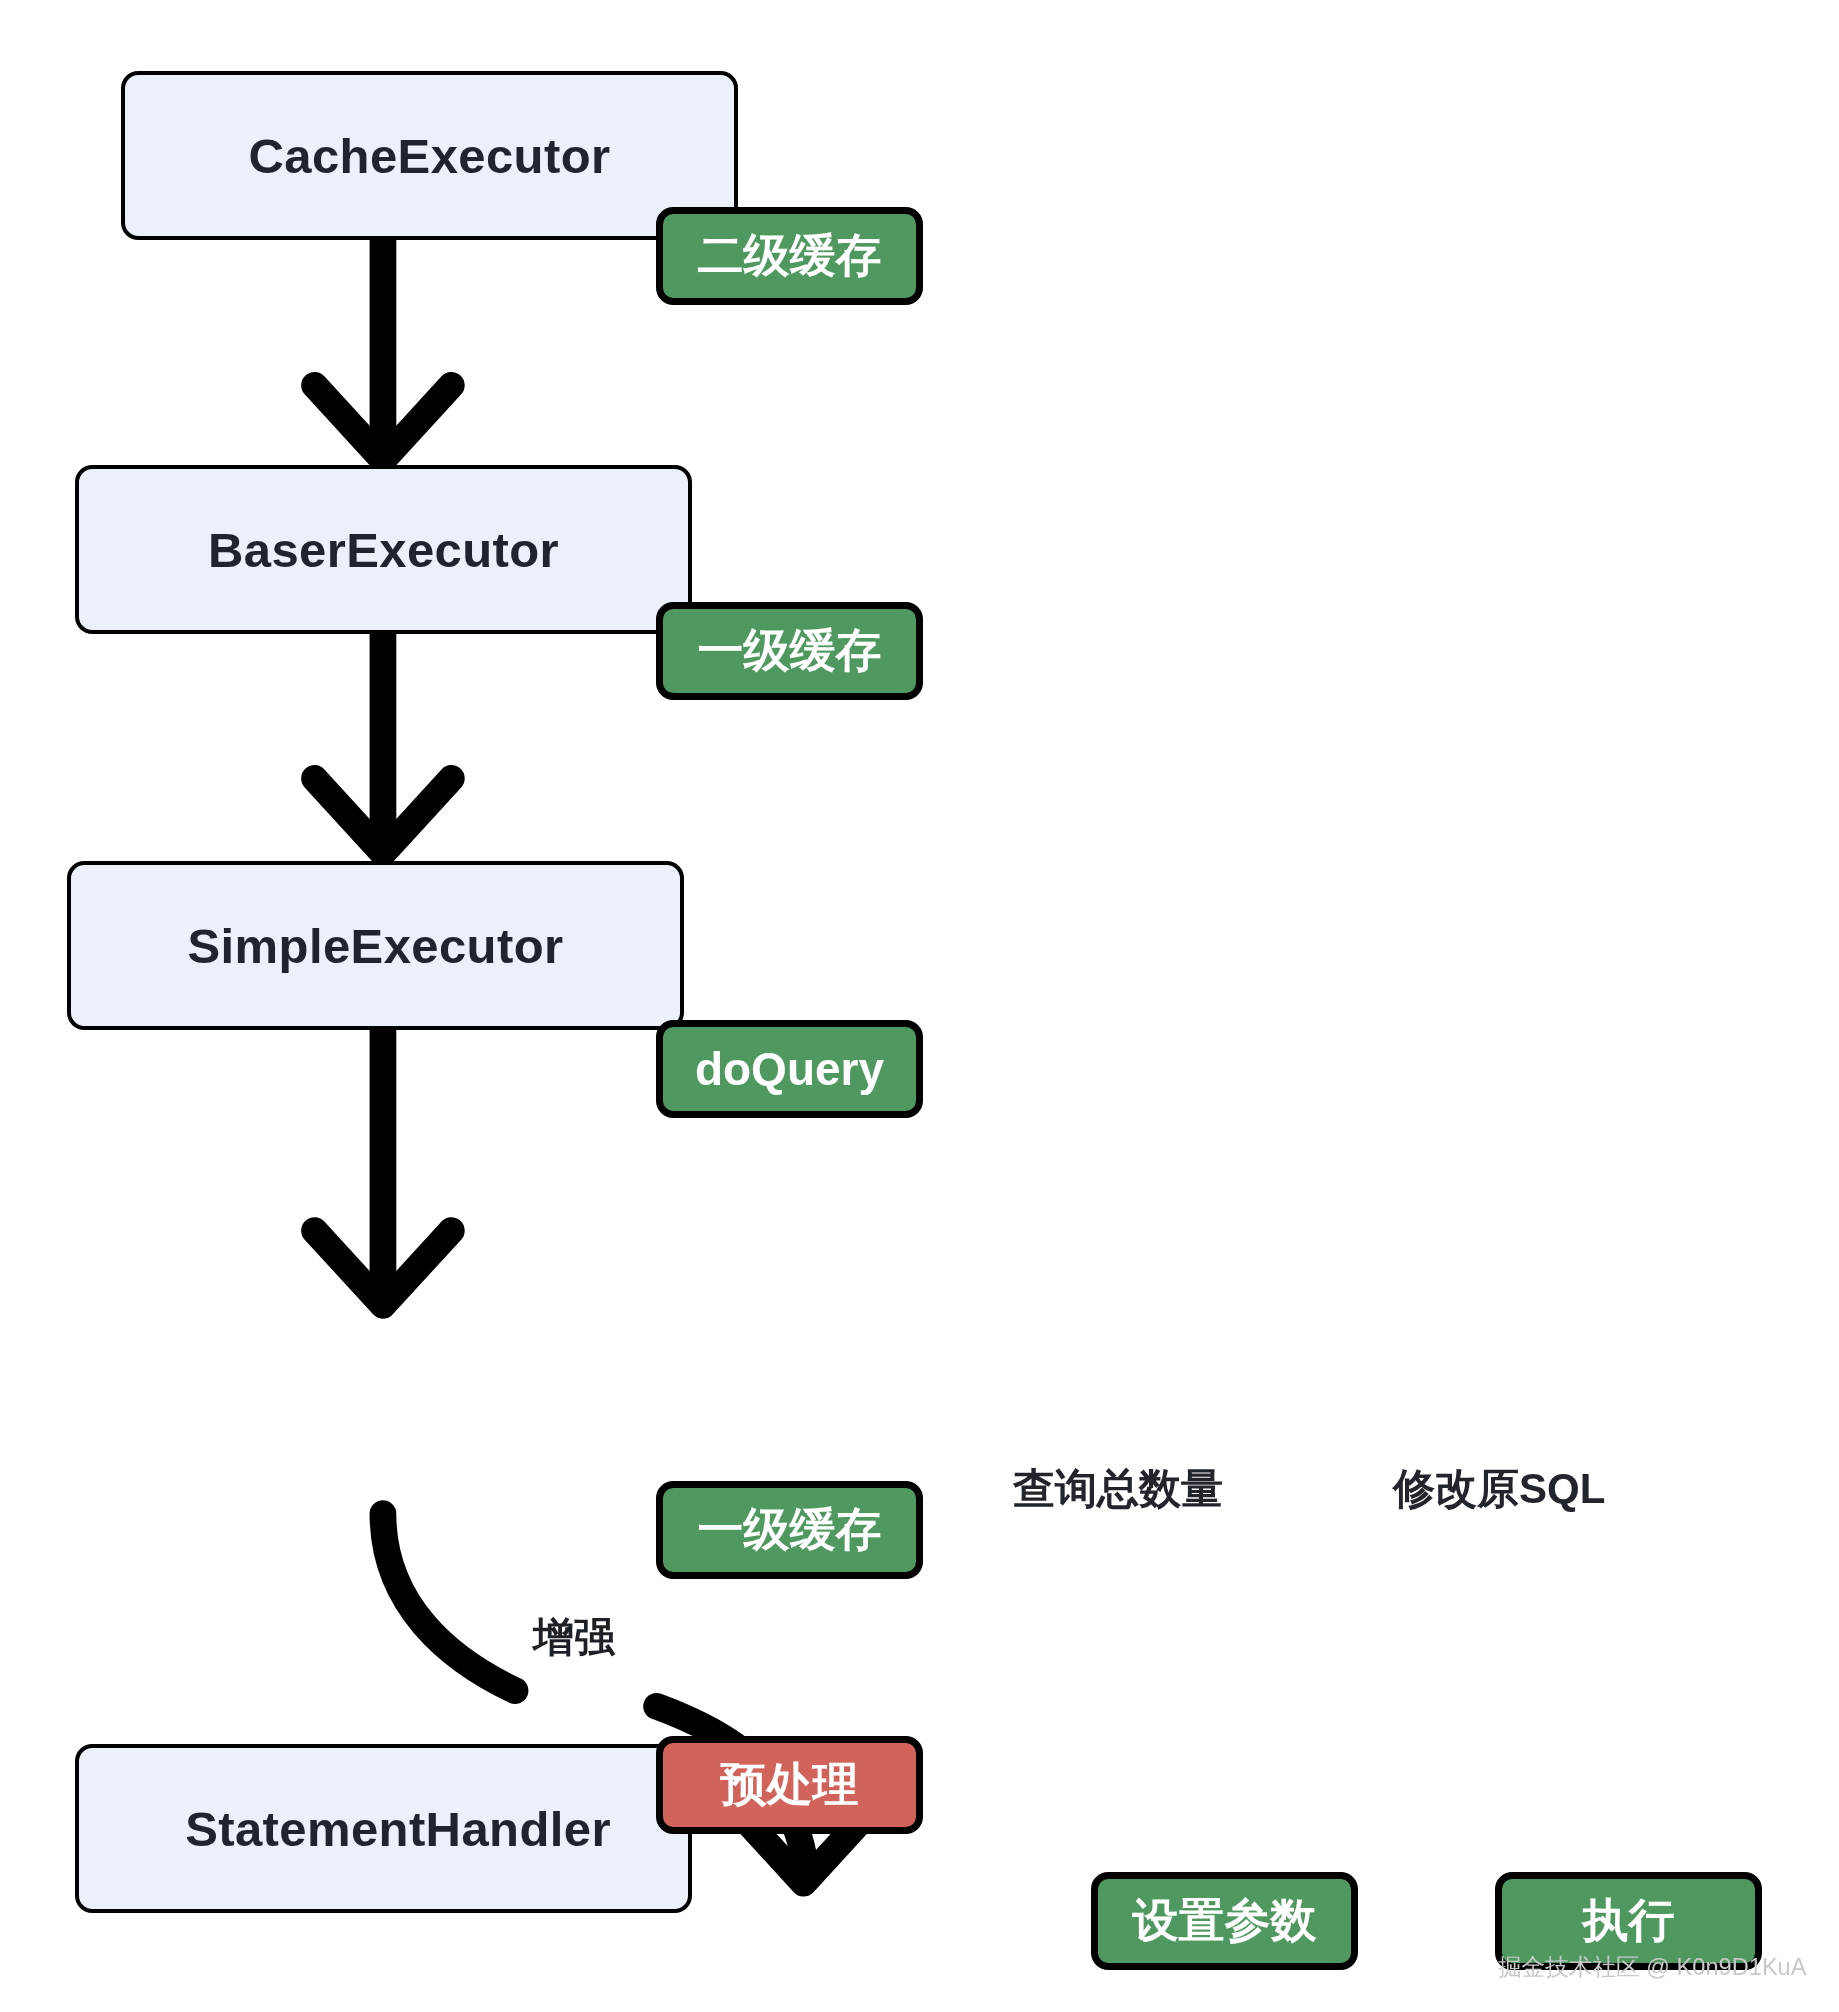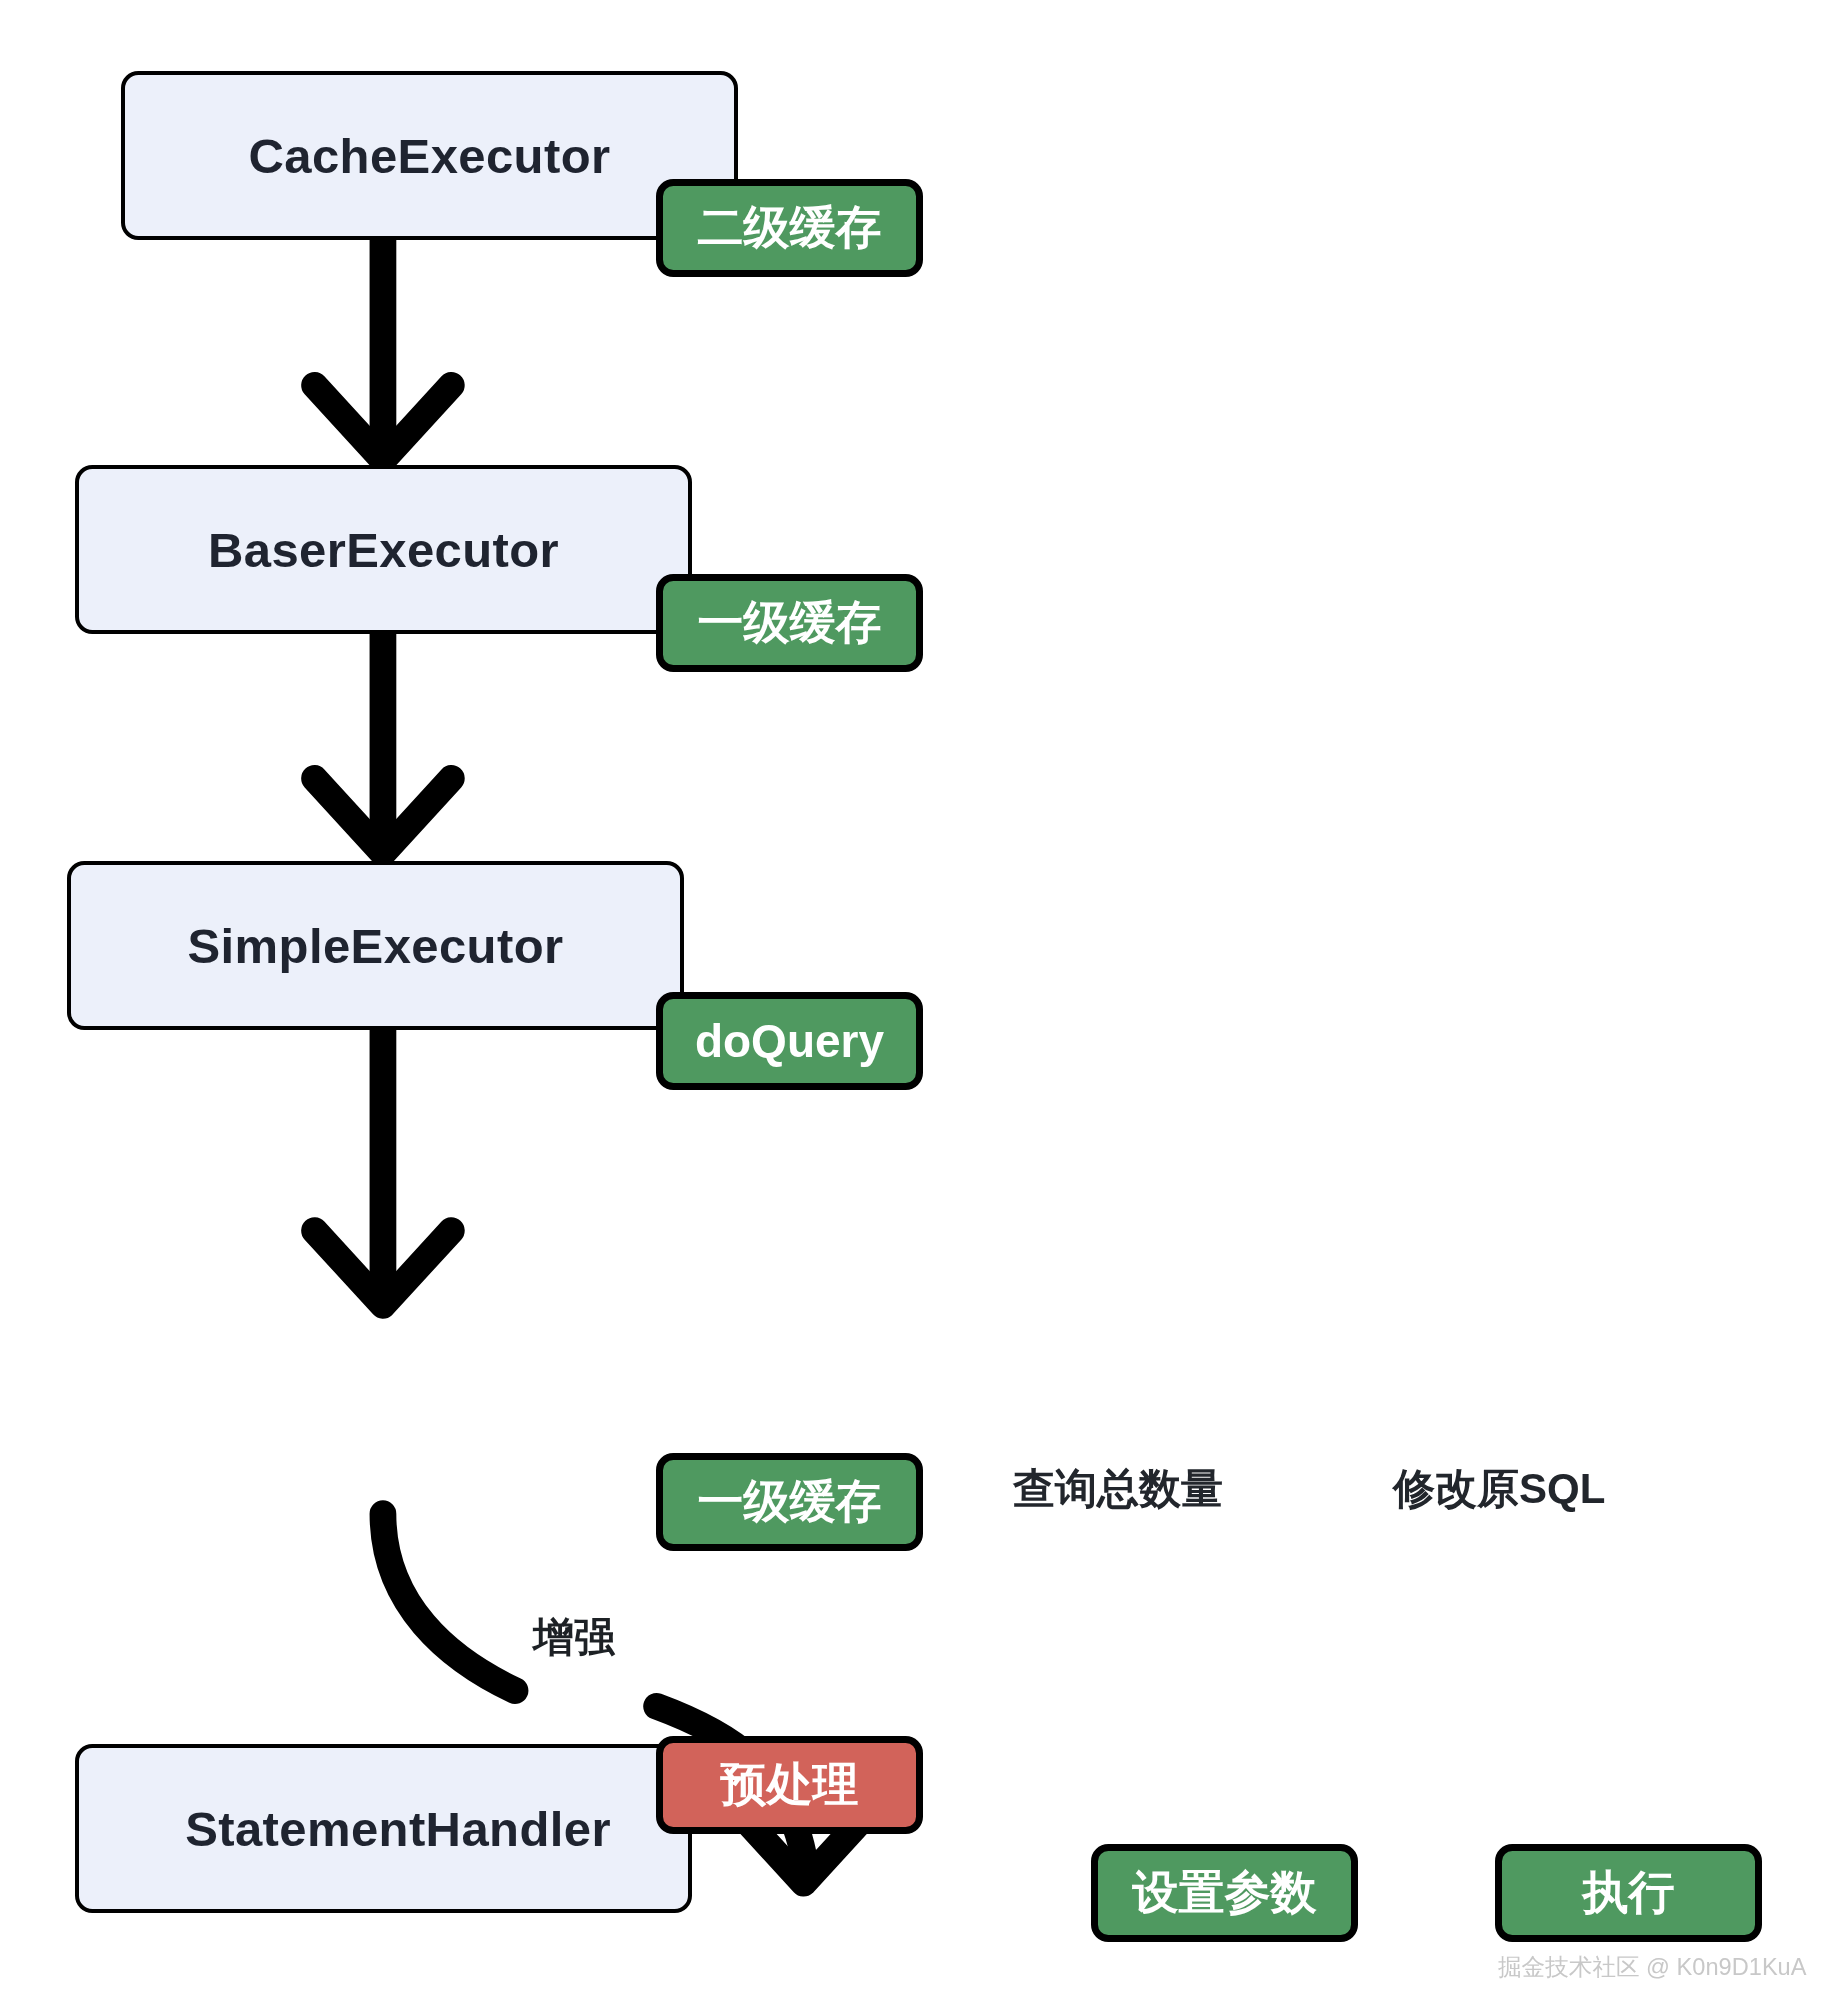--- a/index.html
+++ b/index.html
@@ -50,21 +50,21 @@
   .badge {
     position: absolute;
     box-sizing: border-box;
     border: 7px solid #000000;
     border-radius: 17.3px;
     display: flex;
     align-items: center;
     justify-content: center;
     z-index: 6;
   }
-  .badge.green { background: #4F9960; }
+  .badge.green { background: #4F9960; margin-top: 28px; }
   .badge.red   { background: #D2635A; }
   .badge-label {
     font-size: 46px;
     font-weight: bold;
     color: #FFFFFF;
     white-space: nowrap;
   }
 
   
   .annot {

